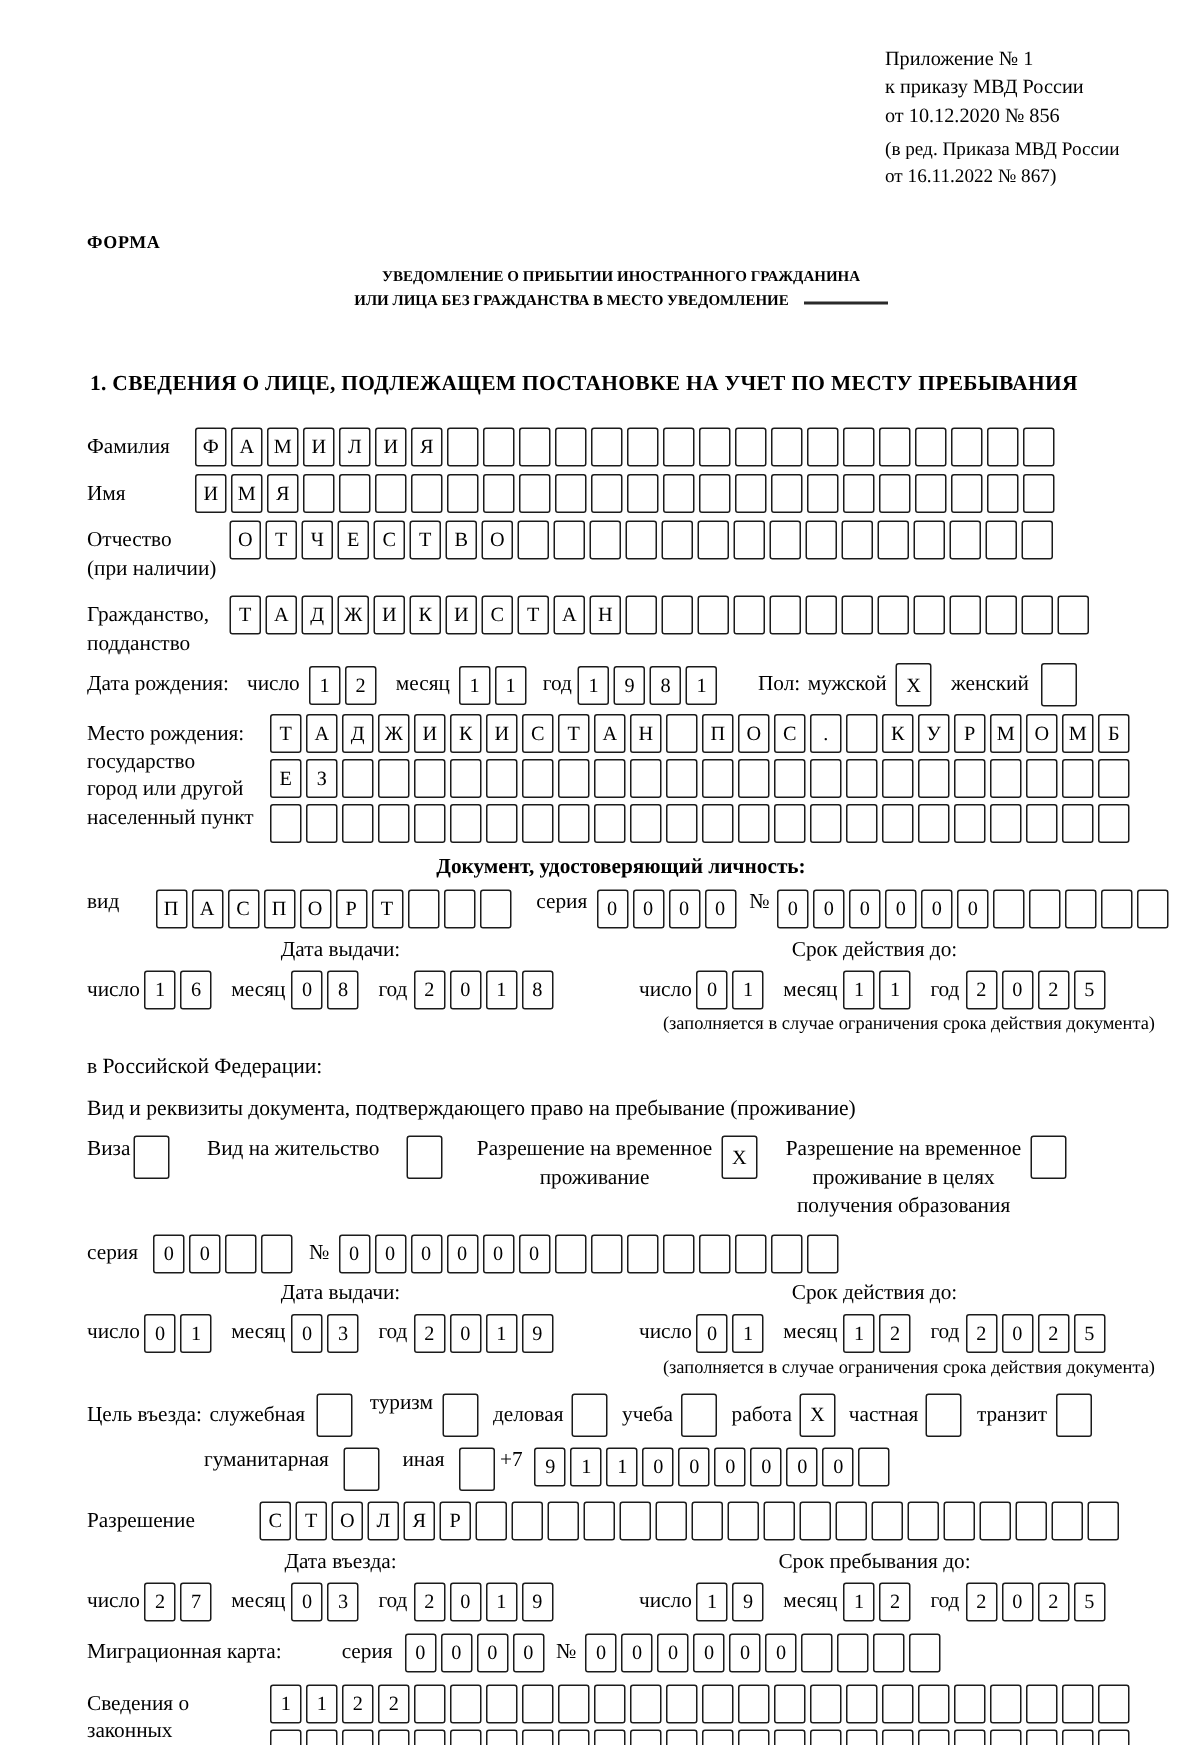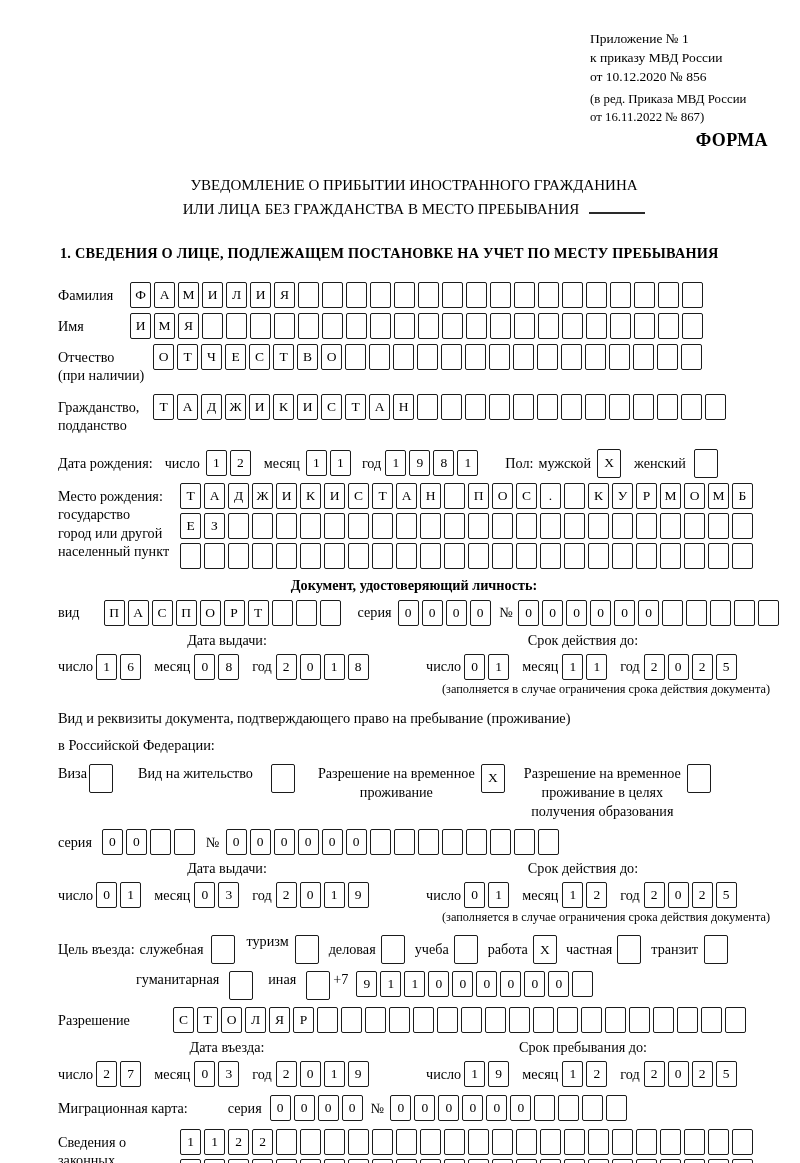--- a/index.html
+++ b/index.html
@@ -2,26 +2,26 @@
 <html><head>
 <meta charset="utf-8">
 <style>
   * { box-sizing: border-box; }
   body { margin:0; background:#ffffff; color:#000; font-family:"Liberation Serif","DejaVu Serif",serif; }
   .page { width:800px; min-height:1163px; padding:30px 30px 24px 58px; background:#fff; }
 
   
   .appendix { width:180px; margin-left:auto; font-size:13.5px; line-height:1.4; }
   .appendix .amend { margin-top:4px; font-size:12.8px; }
-  .forma { text-align:right; font-weight:bold; font-size:18px; margin:4px 2px 6px 0; letter-spacing:.4px; }
-
-  .title { text-align:center; font-weight:normal; font-size:15px; line-height:1.55; margin-top:23px; }
+  .forma { text-align:left; font-weight:bold; font-size:12px; margin:28px 2px 6px 0; letter-spacing:.4px; }
+
+  .title { text-align:center; font-weight:bold; font-size:10px; line-height:1.55; margin-top:8px; }
   .title .underline { display:inline-block; width:56px; border-bottom:2.2px solid #2a2a2a; height:.85em; margin-left:10px; }
 
-  .section-heading { font-weight:bold; font-size:14.3px; margin:24px 0 20px 2px; letter-spacing:.2px; }
+  .section-heading { font-weight:bold; font-size:14.3px; margin:40px 0 20px 2px; letter-spacing:.2px; }
 
   
   .row { display:flex; align-items:flex-start; margin-bottom:5px; font-size:14.2px; }
   .row-label { flex-shrink:0; line-height:1.3; padding-top:4px; }
   .cells { display:flex; flex-wrap:nowrap; }
   .cell { width:21px; height:26px; border:1.6px solid #1b1b1b; border-radius:2px; margin-right:3px;
           display:flex; align-items:center; justify-content:center; font-size:13.5px; background:#fff; }
   .stack { display:flex; flex-direction:column; }
   .stack .cells { margin-bottom:4px; }
 
@@ -55,21 +55,21 @@
     <div class="amend">
       <div>(в ред. Приказа МВД России</div>
       <div>от 16.11.2022 № 867)</div>
     </div>
   </div>
   <div class="forma">ФОРМА</div>
 
   <div class="title">
     <div>УВЕДОМЛЕНИЕ О ПРИБЫТИИ ИНОСТРАННОГО ГРАЖДАНИНА</div>
     <div>
-      <span>ИЛИ ЛИЦА БЕЗ ГРАЖДАНСТВА В МЕСТО ПРЕБЫВАНИЯ</span><span class="underline"></span>
+      <span>ИЛИ ЛИЦА БЕЗ ГРАЖДАНСТВА В МЕСТО УВЕДОМЛЕНИЕ</span><span class="underline"></span>
     </div>
   </div>
 
   <div class="section-heading">1. СВЕДЕНИЯ О ЛИЦЕ, ПОДЛЕЖАЩЕМ ПОСТАНОВКЕ НА УЧЕТ ПО МЕСТУ ПРЕБЫВАНИЯ</div>
 
   <div class="row">
     <div class="row-label" style="width:72px">Фамилия</div>
     <div class="cells">
         <span class="cell">Ф</span>
         <span class="cell">А</span>
@@ -153,21 +153,21 @@
         <span class="cell"></span>
         <span class="cell"></span>
         <span class="cell"></span>
         <span class="cell"></span>
         <span class="cell"></span>
         <span class="cell"></span>
         <span class="cell"></span>
       </div>
   </div>
 
-  <div class="row" style="margin-bottom:14px">
+  <div class="row" style="margin-bottom:4px">
     <div class="row-label" style="width:95px">
       <div>Гражданство,</div>
       <div>подданство</div>
     </div>
     <div class="cells">
         <span class="cell">Т</span>
         <span class="cell">А</span>
         <span class="cell">Д</span>
         <span class="cell">Ж</span>
         <span class="cell">И</span>
@@ -307,21 +307,21 @@
           <span class="cell"></span>
           <span class="cell"></span>
           <span class="cell"></span>
           <span class="cell"></span>
         </div>
     </div>
   </div>
 
   <div class="doc-heading">Документ, удостоверяющий личность:</div>
 
-  <div class="row" style="align-items:center">
+  <div class="row" style="align-items:flex-start">
     <span>вид</span>
     <span class="cells" style="margin-left:24px">
         <span class="cell">П</span>
         <span class="cell">А</span>
         <span class="cell">С</span>
         <span class="cell">П</span>
         <span class="cell">О</span>
         <span class="cell">Р</span>
         <span class="cell">Т</span>
         <span class="cell"></span>
@@ -391,22 +391,22 @@
           <span class="cell">2</span>
           <span class="cell">0</span>
           <span class="cell">2</span>
           <span class="cell">5</span>
         </span>
     </div>
   </div>
   <div class="note">(заполняется в случае ограничения срока действия документа)</div>
 
   <div class="intro">
+    <div>в Российской Федерации:</div>
     <div>Вид и реквизиты документа, подтверждающего право на пребывание (проживание)</div>
-    <div>в Российской Федерации:</div>
   </div>
 
   <div class="row" style="margin-top:4px">
     <div class="opt">
       <span class="opt-label" style="margin-right:2px">Виза</span>
       <span class="cells checkbox">
           <span class="cell"></span>
         </span>
     </div>
     <div class="opt" style="margin-left:22px">

